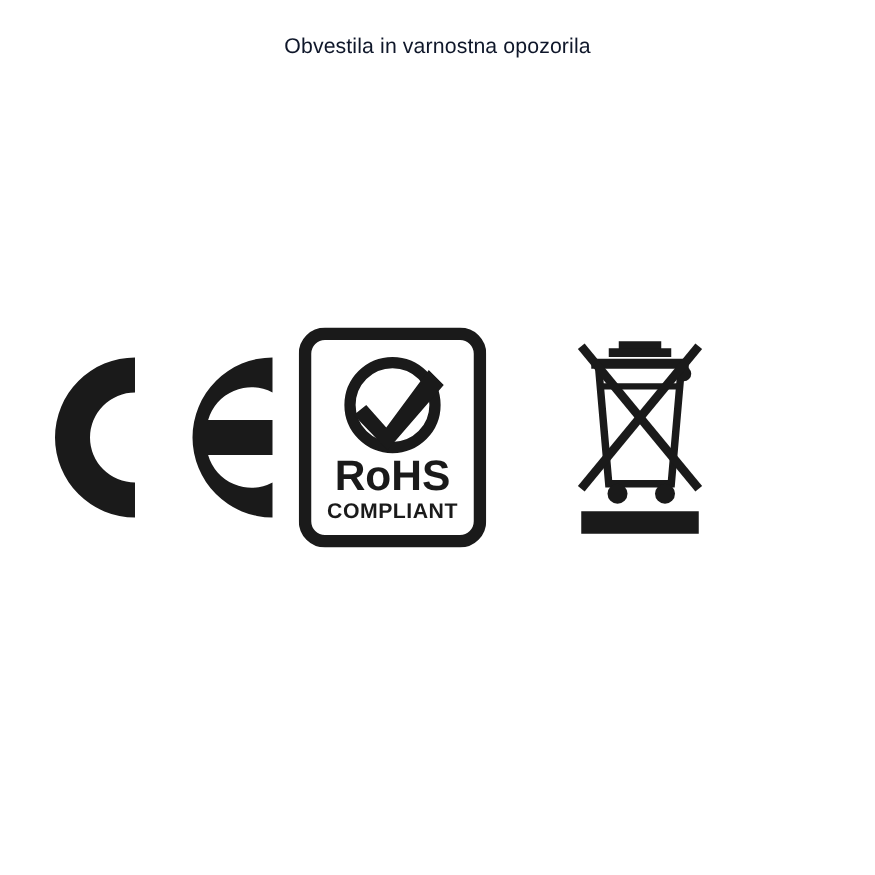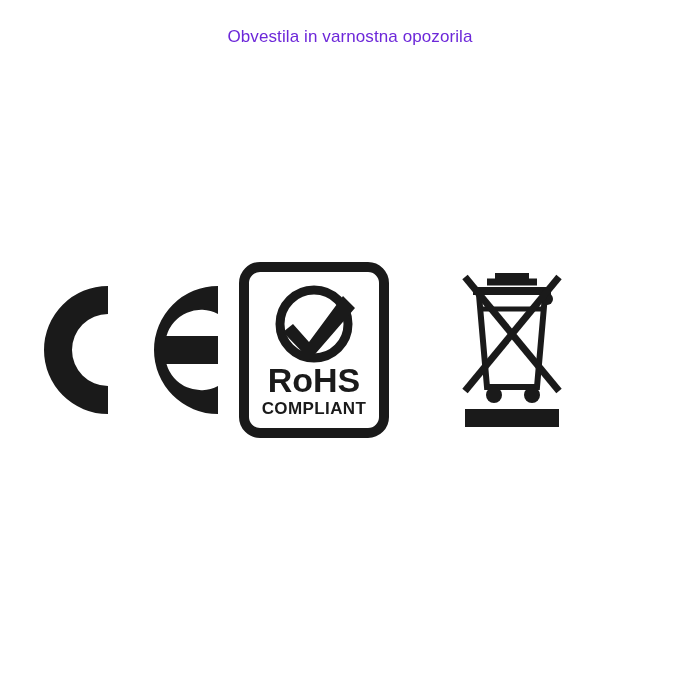--- a/index.html
+++ b/index.html
@@ -21,21 +21,21 @@
     position: relative;
   }
   .page-title {
     position: absolute;
     top: 26px;
     left: 0;
     width: 700px;
     text-align: center;
     font-size: 17px;
     line-height: 22px;
-    color: #6d28d9;
+    color: #0f172a;
     font-family: "Liberation Sans", sans-serif;
     letter-spacing: 0.1px;
   }
   .marks-row {
     position: absolute;
     top: 255px;
     left: 0;
     width: 624px;
     height: 190px;
     display: flex;

